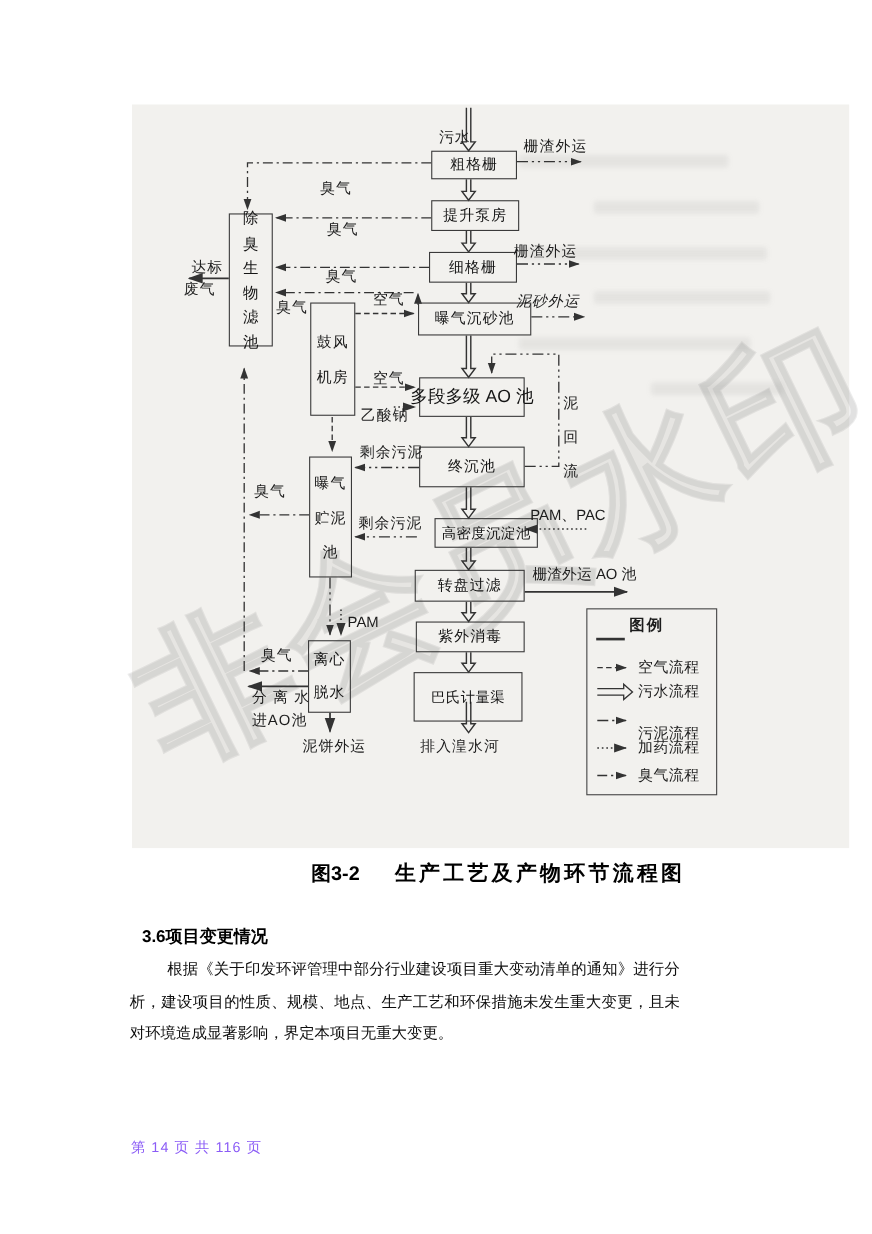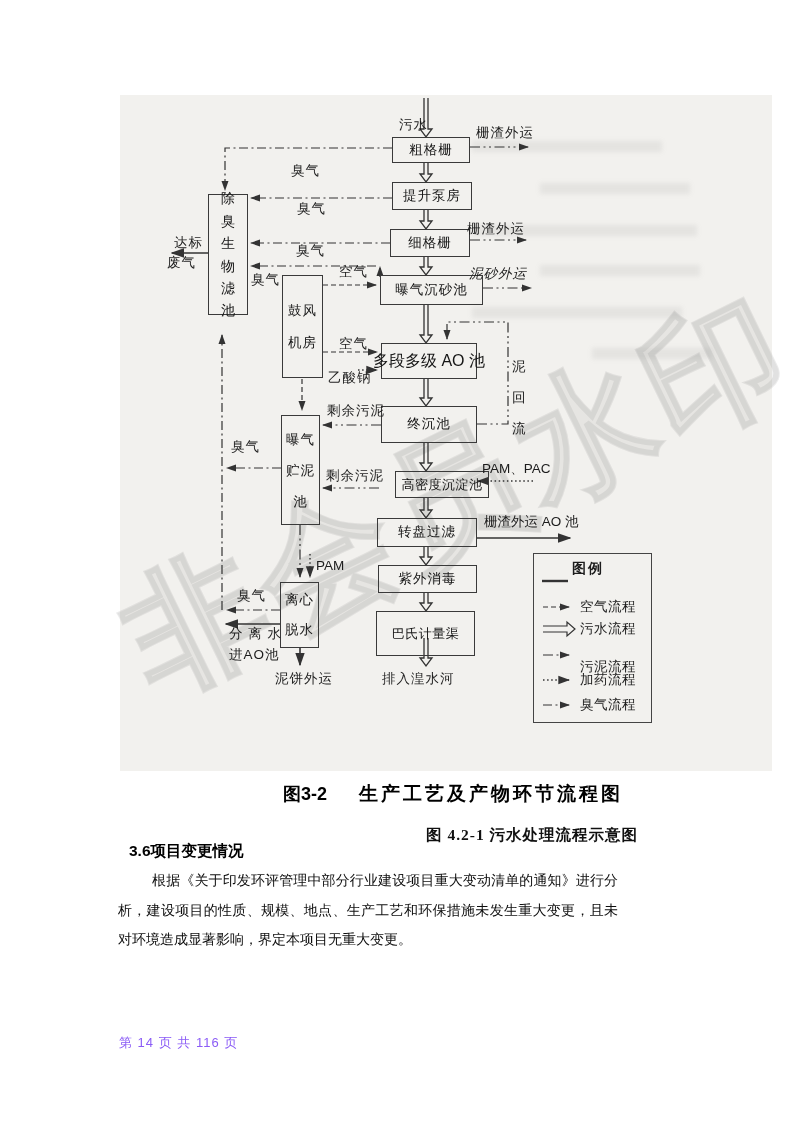--- a/index.html
+++ b/index.html
@@ -220,21 +220,20 @@
     <div class="lbl" id="L-feiqi">废气</div>
 
     <div class="leg-box"></div>
     <div class="lbl" id="LG-title">图例</div>
     <div class="lbl leg-lbl" id="LG-1">空气流程</div>
     <div class="lbl leg-lbl" id="LG-2">污水流程</div>
     <div class="lbl leg-lbl" id="LG-3">污泥流程</div>
     <div class="lbl leg-lbl" id="LG-4">加药流程</div>
     <div class="lbl leg-lbl" id="LG-5">臭气流程</div>
 
-    <div class="caption-inner">图 4.2-1 污水处理流程示意图</div>
   </div>
 
   <div class="caption-32">
     <span class="fig-no">图3-2</span><span class="fig-title">生产工艺及产物环节流程图</span>
   </div>
 
   <div class="sec-heading">3.6项目变更情况</div>
   <div class="body-par">根据《关于印发环评管理中部分行业建设项目重大变动清单的通知》进行分析，建设项目的性质、规模、地点、生产工艺和环保措施未发生重大变更，且未对环境造成显著影响，界定本项目无重大变更。</div>
 
   <div class="footer">第 14 页 共 116 页</div>

